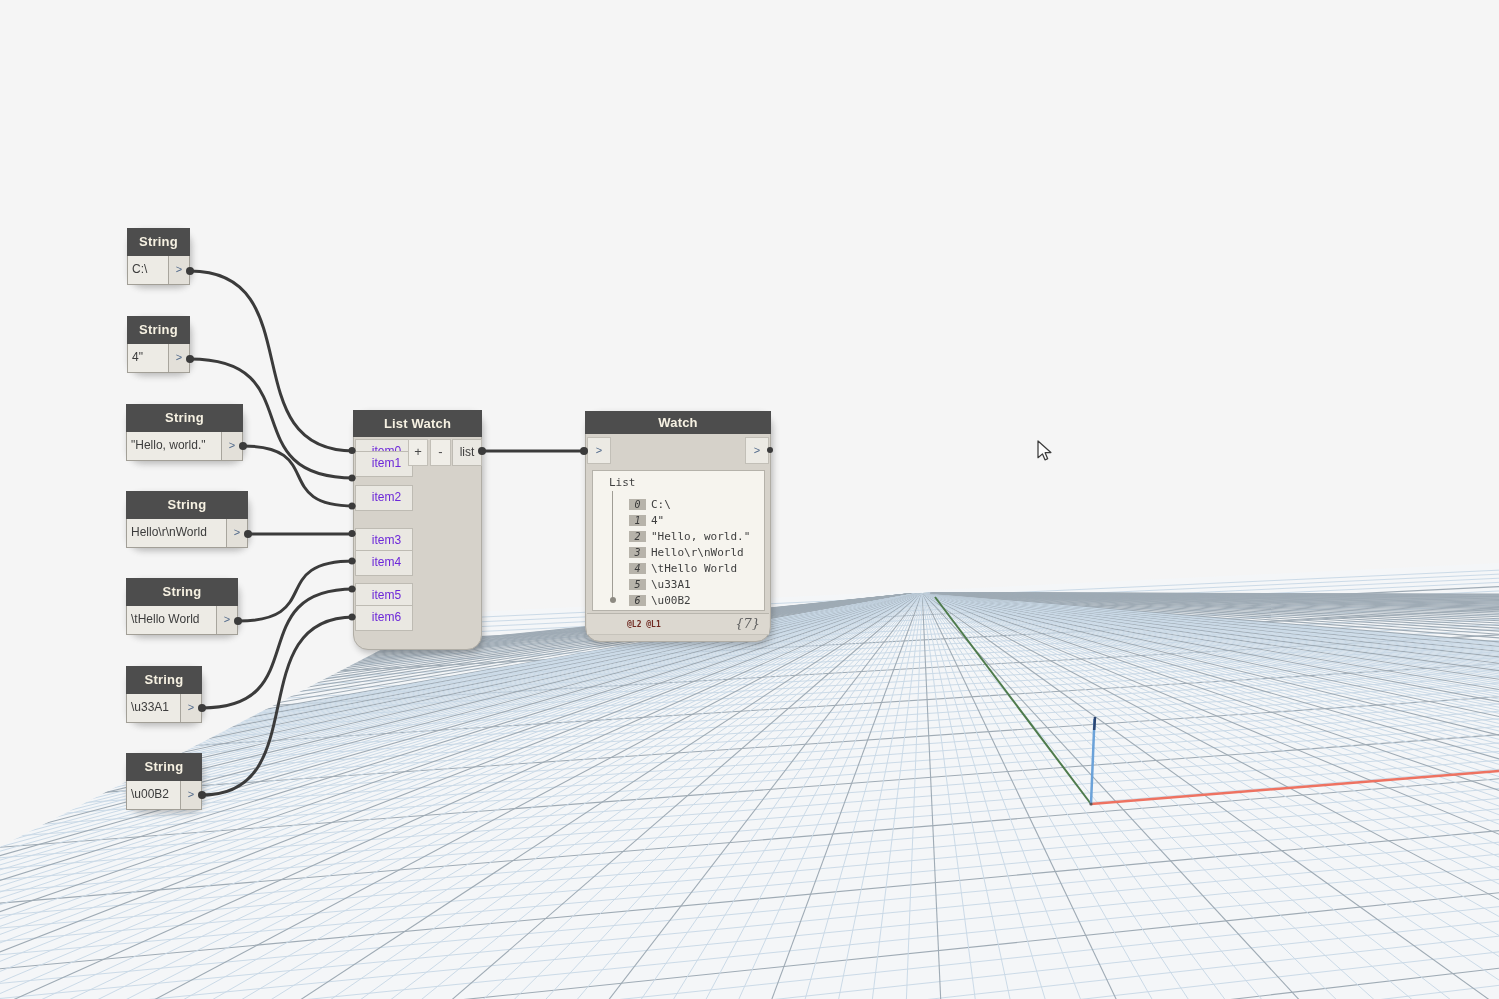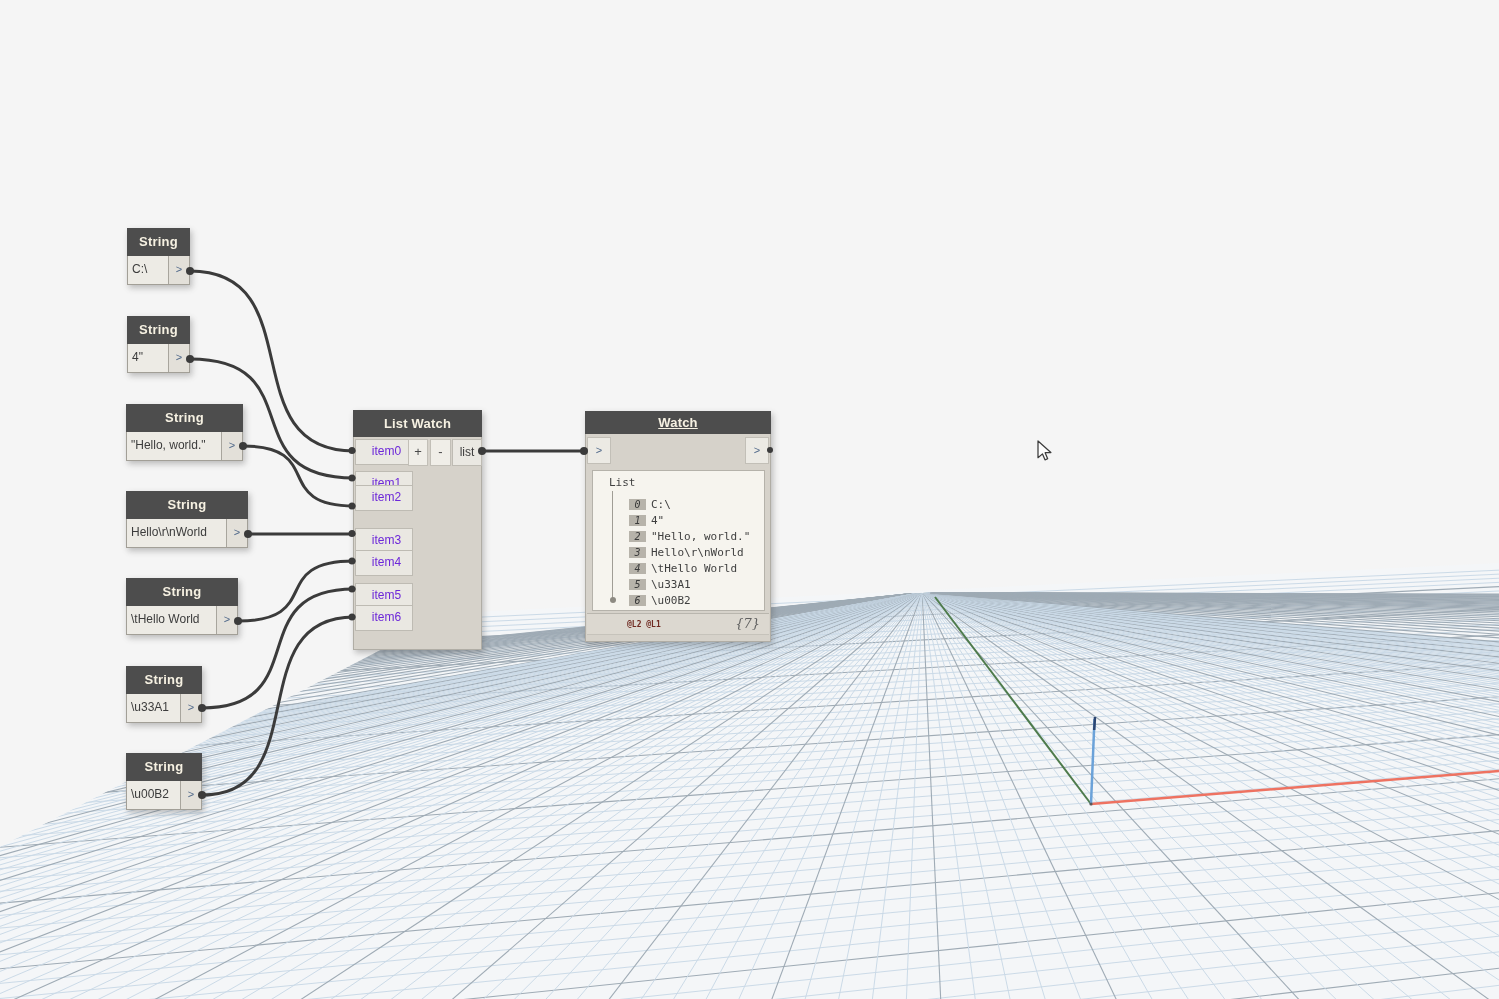--- a/index.html
+++ b/index.html
@@ -9,20 +9,21 @@
     font-family:"Liberation Sans", sans-serif;
     -webkit-font-smoothing:antialiased;
   }
   .layer{position:absolute;left:0;top:0;}
   svg{display:block;}
 
   
   .node{
     position:absolute;
     box-shadow:2px 3px 6px rgba(70,70,70,.33);
+    border-radius:15px;
   }
   .node-header{
     background:#4d4d4d;color:#f6f1e2;
     font-size:13px;font-weight:bold;text-align:center;
     letter-spacing:.2px;
   }
   .string-node .node-header{height:28px;line-height:28px;}
   .string-node .node-body{
     display:flex;height:28px;background:#e3e0d9;border:1px solid #a29f97;border-top:none;
   }
@@ -46,37 +47,37 @@
   #sn6{left:126px;top:753px;width:76px;}
 
   
   #list-create{left:353px;top:410px;width:127px;height:238px;background:#d6d2ca;border:1px solid #b0ada5;}
   #list-create .node-header{height:27px;line-height:27px;margin:-1px -1px 0 -1px;}
   .lc-item{
     position:absolute;left:1px;width:51px;height:24px;
     background:#eae8e2;border:1px solid #bebbb3;
     font-size:12px;color:#6d28d9;line-height:23px;padding-left:5px;text-align:center;
   }
-  #lci0{top:28px}#lci1{top:60px}#lci2{top:74px}#lci3{top:117px}
+  #lci0{top:28px}#lci1{top:40px}#lci2{top:74px}#lci3{top:117px}
   #lci4{top:139px}#lci5{top:172px}#lci6{top:194px}
   .lc-btn{
     position:absolute;top:28px;height:25px;background:#f0eee8;border:1px solid #c2bfb7;
     font-size:13px;color:#4a4a4a;text-align:center;line-height:24px;cursor:default;
   }
   #lc-add{left:54px;width:18px;}
   #lc-remove{left:76px;width:19px;}
   #lc-out{
     position:absolute;top:28px;left:98px;width:28px;height:25px;
     background:#eae8e2;border:1px solid #bebbb3;
     font-size:12px;color:#3c3c3c;text-align:center;line-height:24px;
   }
 
   
   #watch{left:585px;top:411px;width:184px;height:229px;background:#d6d2ca;border:1px solid #b0ada5;}
-  #watch .node-header{height:23px;line-height:23px;margin:-1px -1px 10px -1px;text-decoration:underline;}
+  #watch .node-header{height:23px;line-height:23px;margin:-1px -1px 10px -1px;}
   .w-port{
     position:absolute;top:25px;width:22px;height:25px;background:#eceae4;border:1px solid #c2bfb7;
     font-size:11px;color:#51698a;text-align:center;line-height:24px;
   }
   #watch-in{left:1px;}
   #watch-out{right:1px;}
   .watch-body{
     position:absolute;left:6px;top:58px;width:171px;height:139px;
     background:#f6f4ee;border:1px solid #b5b2aa;
     font-family:"DejaVu Sans Mono", monospace;font-size:11px;color:#3f3f3f;

